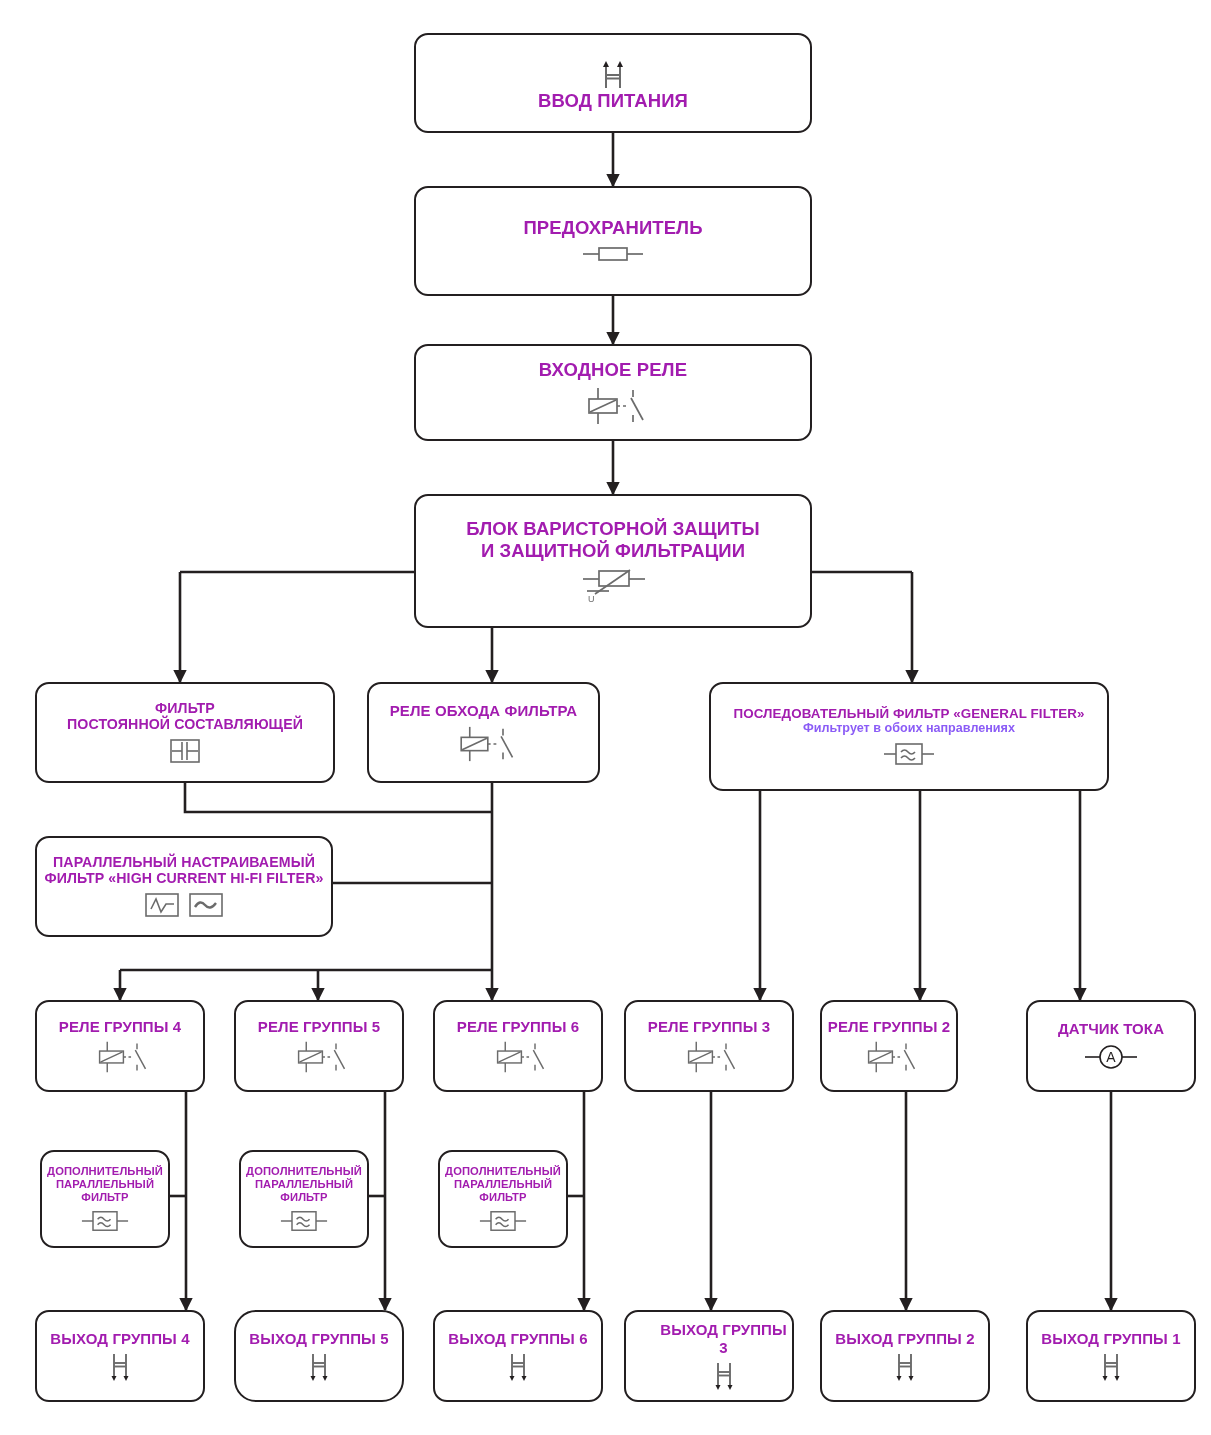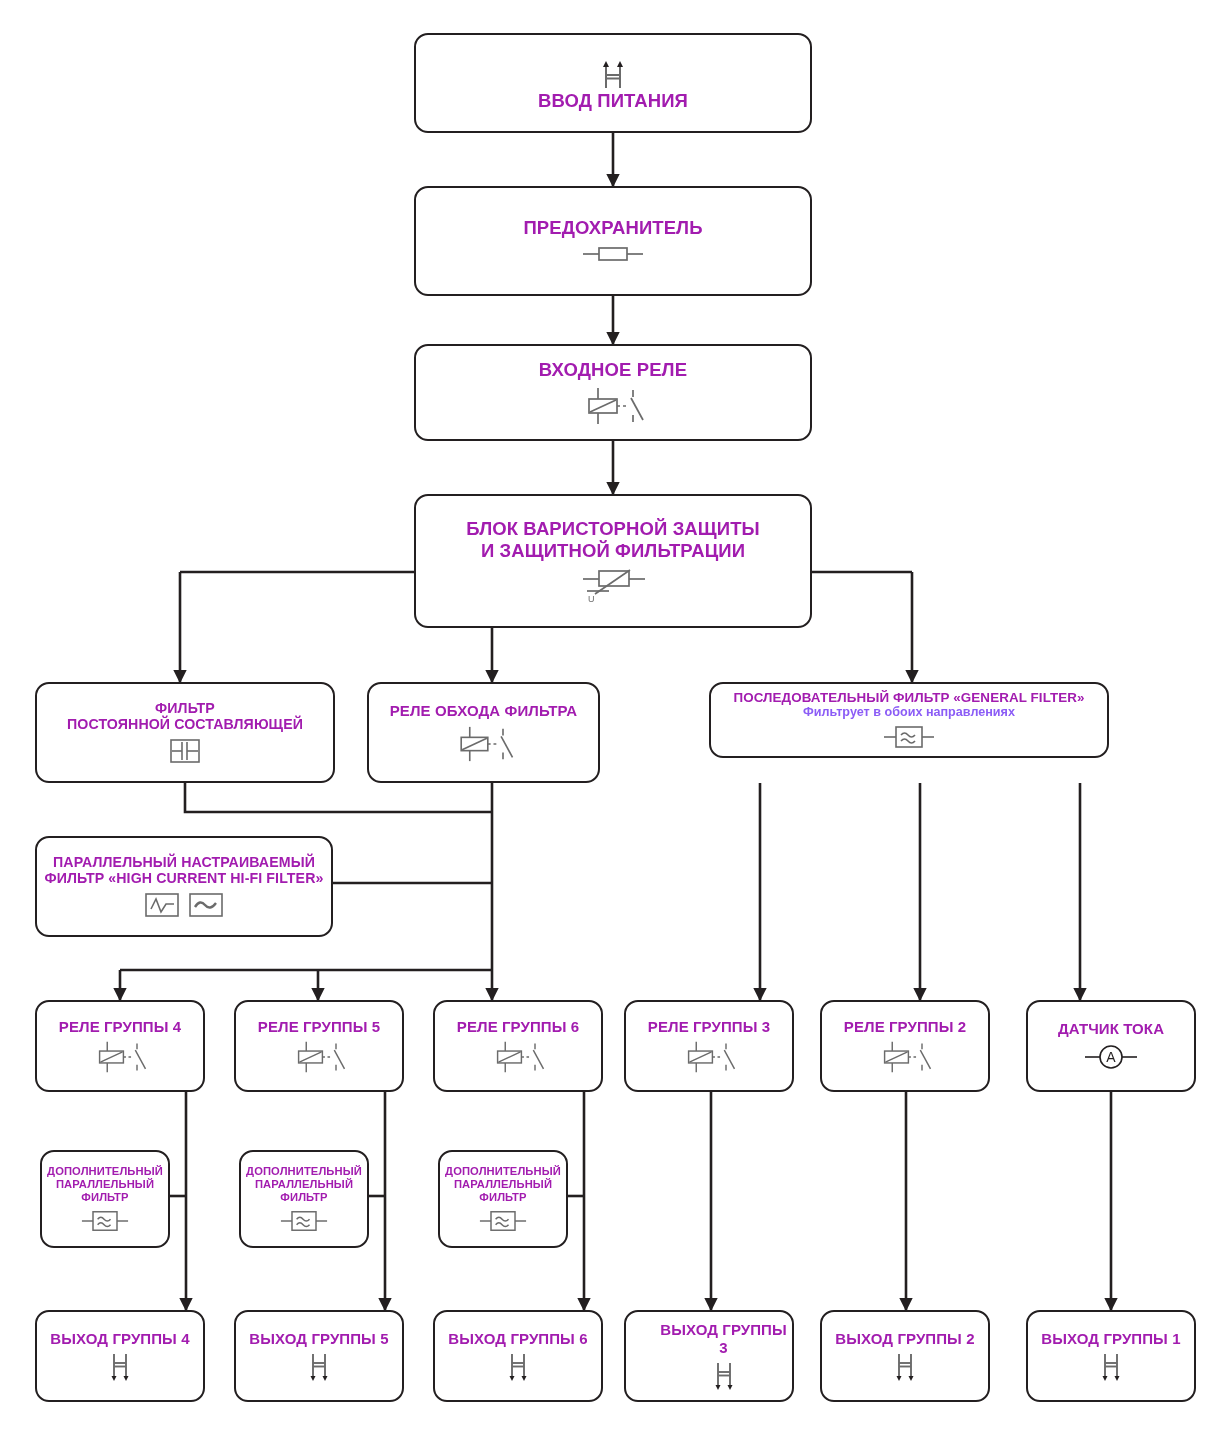--- a/index.html
+++ b/index.html
@@ -189,21 +189,21 @@
           <line x1="13" y1="26" x2="39" y2="14"></line>
           <line x1="40" y1="20" x2="49" y2="20" stroke-dasharray="3 3"></line>
           <line x1="56" y1="4" x2="56" y2="11"></line>
           <line x1="56" y1="29" x2="56" y2="36"></line>
           <line x1="66" y1="34" x2="54" y2="12"></line>
         </g>
       </svg>
     </span>
   </div>
 
-  <div class="node t-13" style="left:709px;top:682px;width:400px;height:76px;">
+  <div class="node t-13" style="left:709px;top:682px;width:400px;height:109px;">
     <span class="label">ПОСЛЕДОВАТЕЛЬНЫЙ ФИЛЬТР «GENERAL FILTER»</span>
     <span class="sub">Фильтрует в обоих направлениях</span>
     <span class="sym">
       <svg width="54" height="26" viewBox="0 0 54 26">
         <g stroke="#6b6b6b" stroke-width="1.6" fill="none">
           <line x1="2" y1="13" x2="14" y2="13"></line>
           <rect x="14" y="3" width="26" height="20"></rect>
           <line x1="40" y1="13" x2="52" y2="13"></line>
           <path d="M19 11 q3.5 -4 7 0 q3.5 4 7 0"></path>
           <path d="M19 17 q3.5 -4 7 0 q3.5 4 7 0"></path>
@@ -296,21 +296,21 @@
             <line x1="13" y1="26" x2="39" y2="14"></line>
           <line x1="40" y1="20" x2="49" y2="20" stroke-dasharray="3 3"></line>
           <line x1="56" y1="4" x2="56" y2="11"></line>
             <line x1="56" y1="29" x2="56" y2="36"></line>
           <line x1="66" y1="34" x2="54" y2="12"></line>
         </g>
       </svg>
     </span>
   </div>
 
-  <div class="node t-15" style="left:820px;top:1000px;width:170px;height:92px;">
+  <div class="node t-15" style="left:820px;top:1000px;width:138px;height:92px;">
     <span class="label">РЕЛЕ ГРУППЫ 2</span>
     <span class="sym">
       <svg width="66" height="34" viewBox="0 0 72 40">
         <g stroke="#6b6b6b" stroke-width="1.7" fill="none">
           <rect x="12" y="13" width="28" height="14"></rect>
             <line x1="21" y1="2" x2="21" y2="13"></line>
           <line x1="21" y1="27" x2="21" y2="38"></line>
             <line x1="13" y1="26" x2="39" y2="14"></line>
           <line x1="40" y1="20" x2="49" y2="20" stroke-dasharray="3 3"></line>
           <line x1="56" y1="4" x2="56" y2="11"></line>
@@ -395,21 +395,21 @@
             <line x1="23" y1="2" x2="23" y2="24"></line>
           <line x1="11" y1="11" x2="23" y2="11"></line>
             <line x1="11" y1="14.5" x2="23" y2="14.5"></line>
         </g>
         <path d="M11 29 L8.5 24 L13.5 24 Z" fill="#231f20"></path>
         <path d="M23 29 L20.5 24 L25.5 24 Z" fill="#231f20"></path>
       </svg>
     </span>
   </div>
 
-  <div class="node t-15" style="left:234px;top:1310px;width:170px;height:92px;">
+  <div class="node t-15" style="left:234px;top:1310px;width:170px;height:92px;border-radius:22px;">
     <span class="label">ВЫХОД ГРУППЫ 5</span>
     <span class="sym">
       <svg width="34" height="30" viewBox="0 0 34 30">
         <g stroke="#6b6b6b" stroke-width="1.9" fill="none">
           <line x1="11" y1="2" x2="11" y2="24"></line>
             <line x1="23" y1="2" x2="23" y2="24"></line>
           <line x1="11" y1="11" x2="23" y2="11"></line>
             <line x1="11" y1="14.5" x2="23" y2="14.5"></line>
         </g>
         <path d="M11 29 L8.5 24 L13.5 24 Z" fill="#231f20"></path>

